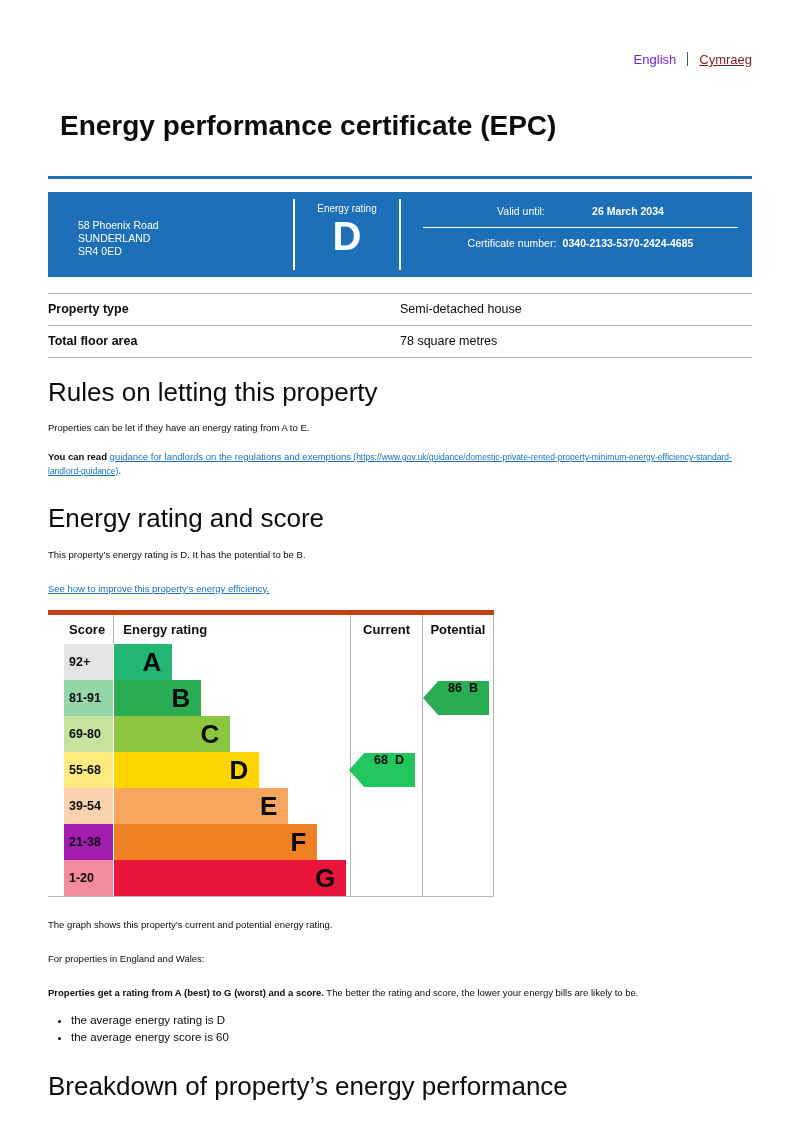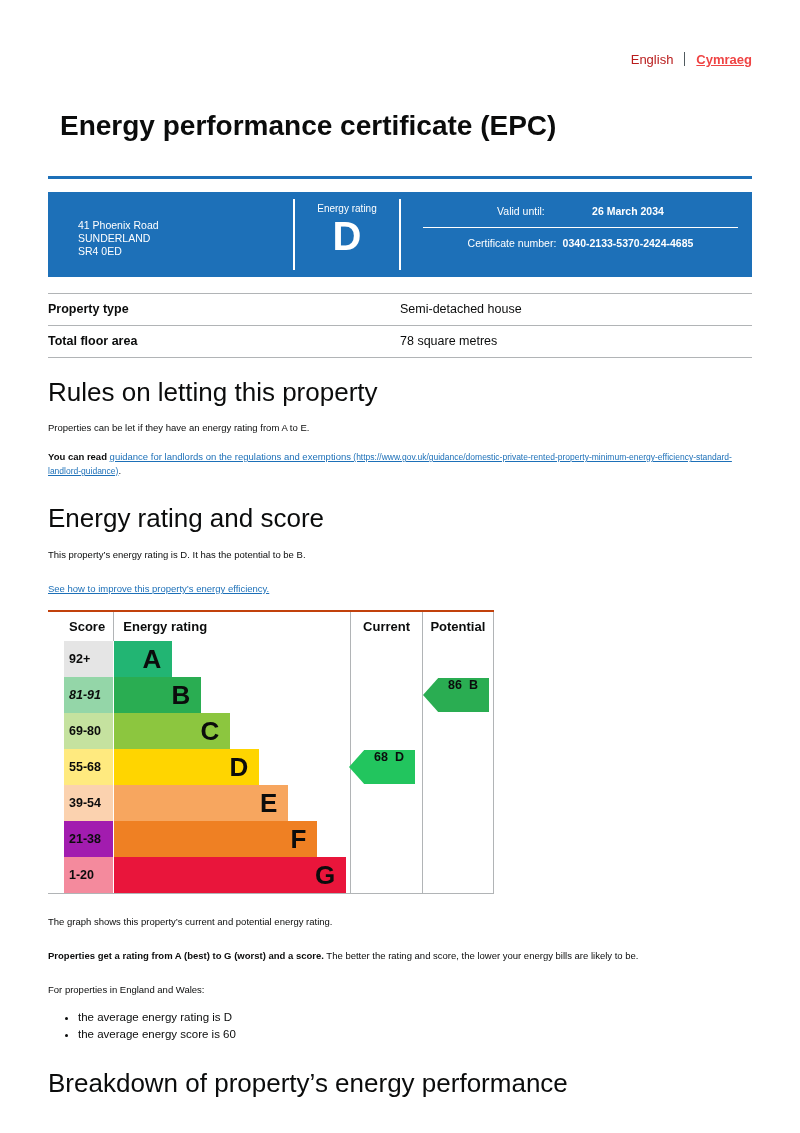--- a/index.html
+++ b/index.html
@@ -5,23 +5,23 @@
   * { margin:0; padding:0; box-sizing:border-box; }
   html,body { background:#fff; }
   body {
     width:800px; height:1133px; overflow:hidden; position:relative;
     font-family:"Liberation Sans", sans-serif; color:#0b0c0c;
   }
   .page { padding:0 48px; }
 
   
   .lang-bar { margin-top:52px; text-align:right; font-size:13px; }
-  .lang-current { color:#b91c1c; }
+  .lang-current { color:#6d28d9; }
   .lang-divider { display:inline-block; width:1px; height:14px; background:#505a5f; margin:0 11px; vertical-align:-2px; }
-  a.lang-link { color:#ef4444; text-decoration:underline;font-weight:bold; }
+  a.lang-link { color:#7f1d1d; text-decoration:underline; }
 
   
   h1.page-title { font-size:28px; font-weight:bold; margin:42px 0 0 12px; line-height:34px; }
   .blue-rule { height:3px; background:#1d70b8; border:none; margin-top:33px; }
 
   
   .summary-box { display:flex; background:#1d70b8; color:#fff; margin-top:13px; height:85px; }
   .box-address { width:245px; padding:27px 0 0 30px; font-size:10.5px; line-height:13px; }
   .box-vdiv { width:2px; background:#fff; margin:7px 0; }
   .box-rating { width:104px; text-align:center; padding-top:11px; }
@@ -42,21 +42,21 @@
   h2.section-heading { font-size:26px; font-weight:normal; margin-top:22px; line-height:25px; }
   h2.mt-lg { margin-top:28px; }
   p.body-s { font-size:9.5px; line-height:13px; margin-top:16px; }
   p.mt-md { margin-top:17px; }
   p.mt-lg { margin-top:21px; }
   a.text-link { color:#1d70b8; text-decoration:underline; }
   .url-part { font-size:8.5px; }
   .bold { font-weight:bold; }
 
   
-  .epc-chart { position:relative; width:446px; margin-top:15px; border-top:2px solid #c2410c; border-bottom:1px solid #b1b4b6;padding-left:16px; }
+  .epc-chart { position:relative; width:446px; margin-top:15px; border-top:5px solid #c2410c; border-bottom:1px solid #b1b4b6;padding-left:16px; }
   .epc-header { display:flex; height:29px; font-size:13px; font-weight:bold; }
   .epc-header > div { display:flex; align-items:center; }
   .h-score { width:51px; padding-left:5px; }
   .h-rating { width:246px; padding-left:9px; border-left:1px solid #b1b4b6; }
   .h-current { width:74px; border-left:1px solid #b1b4b6; justify-content:center; }
   .h-potential { width:75px; border-left:1px solid #b1b4b6; border-right:1px solid #b1b4b6; justify-content:center; }
   .epc-row { display:flex; height:36px; }
   .epc-score { width:51px; font-size:12.5px; font-weight:bold; display:flex; align-items:center; padding-left:5px; }
   .epc-bar-area { width:246px; border-left:1px solid transparent; }
   .epc-bar { height:36px; display:flex; align-items:center; justify-content:flex-end; padding-right:11px; }
@@ -64,38 +64,38 @@
   .epc-cur { width:74px; border-left:1px solid #b1b4b6; }
   .epc-pot { width:75px; border-left:1px solid #b1b4b6; border-right:1px solid #b1b4b6; }
   .epc-arrow {
     position:absolute; width:66px; height:34px;
     clip-path:polygon(0 50%, 23% 0, 100% 0, 100% 100%, 23% 100%);
     display:flex; justify-content:center;
     padding-left:14px; font-size:12.5px; font-weight:bold; gap:7px;
   }
 
   
-  ul.avg-list { margin:13px 0 0 30px; font-size:11.5px; line-height:17px; }
+  ul.avg-list { margin:13px 0 0 23px; font-size:11.5px; line-height:17px; }
 </style>
 </head>
 <body>
 
 <div class="page">
 
   <div class="lang-bar">
     <span class="lang-current">English</span><span class="lang-divider"></span><a class="lang-link" href="#">Cymraeg</a>
   </div>
 
   <h1 class="page-title">Energy performance certificate (EPC)</h1>
 
   <hr class="blue-rule">
 
   <div class="summary-box">
     <div class="box-address">
-      <div>41 Phoenix Road</div>
+      <div>58 Phoenix Road</div>
       <div>SUNDERLAND</div>
       <div>SR4 0ED</div>
     </div>
     <div class="box-vdiv"></div>
     <div class="box-rating">
       <div class="box-rating-label">Energy rating</div>
       <div class="box-rating-letter">D</div>
     </div>
     <div class="box-vdiv"></div>
     <div class="box-details">
@@ -146,21 +146,21 @@
           <div class="epc-score" style="background: #e5e5e5;">92+</div>
           <div class="epc-bar-area">
             <div class="epc-bar" style="background: rgb(34, 181, 115); width: 58px;">
               <span class="epc-letter">A</span>
             </div>
           </div>
           <div class="epc-cur"></div>
           <div class="epc-pot"></div>
         </div>
         <div class="epc-row">
-          <div class="epc-score" style="background: rgb(148, 214, 168); font-style: italic;">81-91</div>
+          <div class="epc-score" style="background: rgb(148, 214, 168);">81-91</div>
           <div class="epc-bar-area">
             <div class="epc-bar" style="background: rgb(42, 173, 82); width: 87px;">
               <span class="epc-letter">B</span>
             </div>
           </div>
           <div class="epc-cur"></div>
           <div class="epc-pot"></div>
         </div>
         <div class="epc-row">
           <div class="epc-score" style="background: rgb(197, 226, 159);">69-80</div>
@@ -218,23 +218,23 @@
         <span>D</span>
       </div>
       <div class="epc-arrow" style="background: rgb(42, 173, 82); top: 66px; left: 375px;">
         <span>86</span>
         <span>B</span>
       </div>
     </div>
 
   <p class="body-s mt-lg">The graph shows this property’s current and potential energy rating.</p>
 
+  <p class="body-s mt-lg">For properties in England and Wales:</p>
+
   <p class="body-s mt-lg"><span class="bold">Properties get a rating from A (best) to G (worst) and a score.</span><span> The better the rating and score, the lower your energy bills are likely to be.</span></p>
-
-  <p class="body-s mt-lg">For properties in England and Wales:</p>
 
   <ul class="avg-list">
     <li>the average energy rating is D</li>
     <li>the average energy score is 60</li>
   </ul>
 
   <h2 class="section-heading mt-lg">Breakdown of property’s energy performance</h2>
 
 </div>
 

